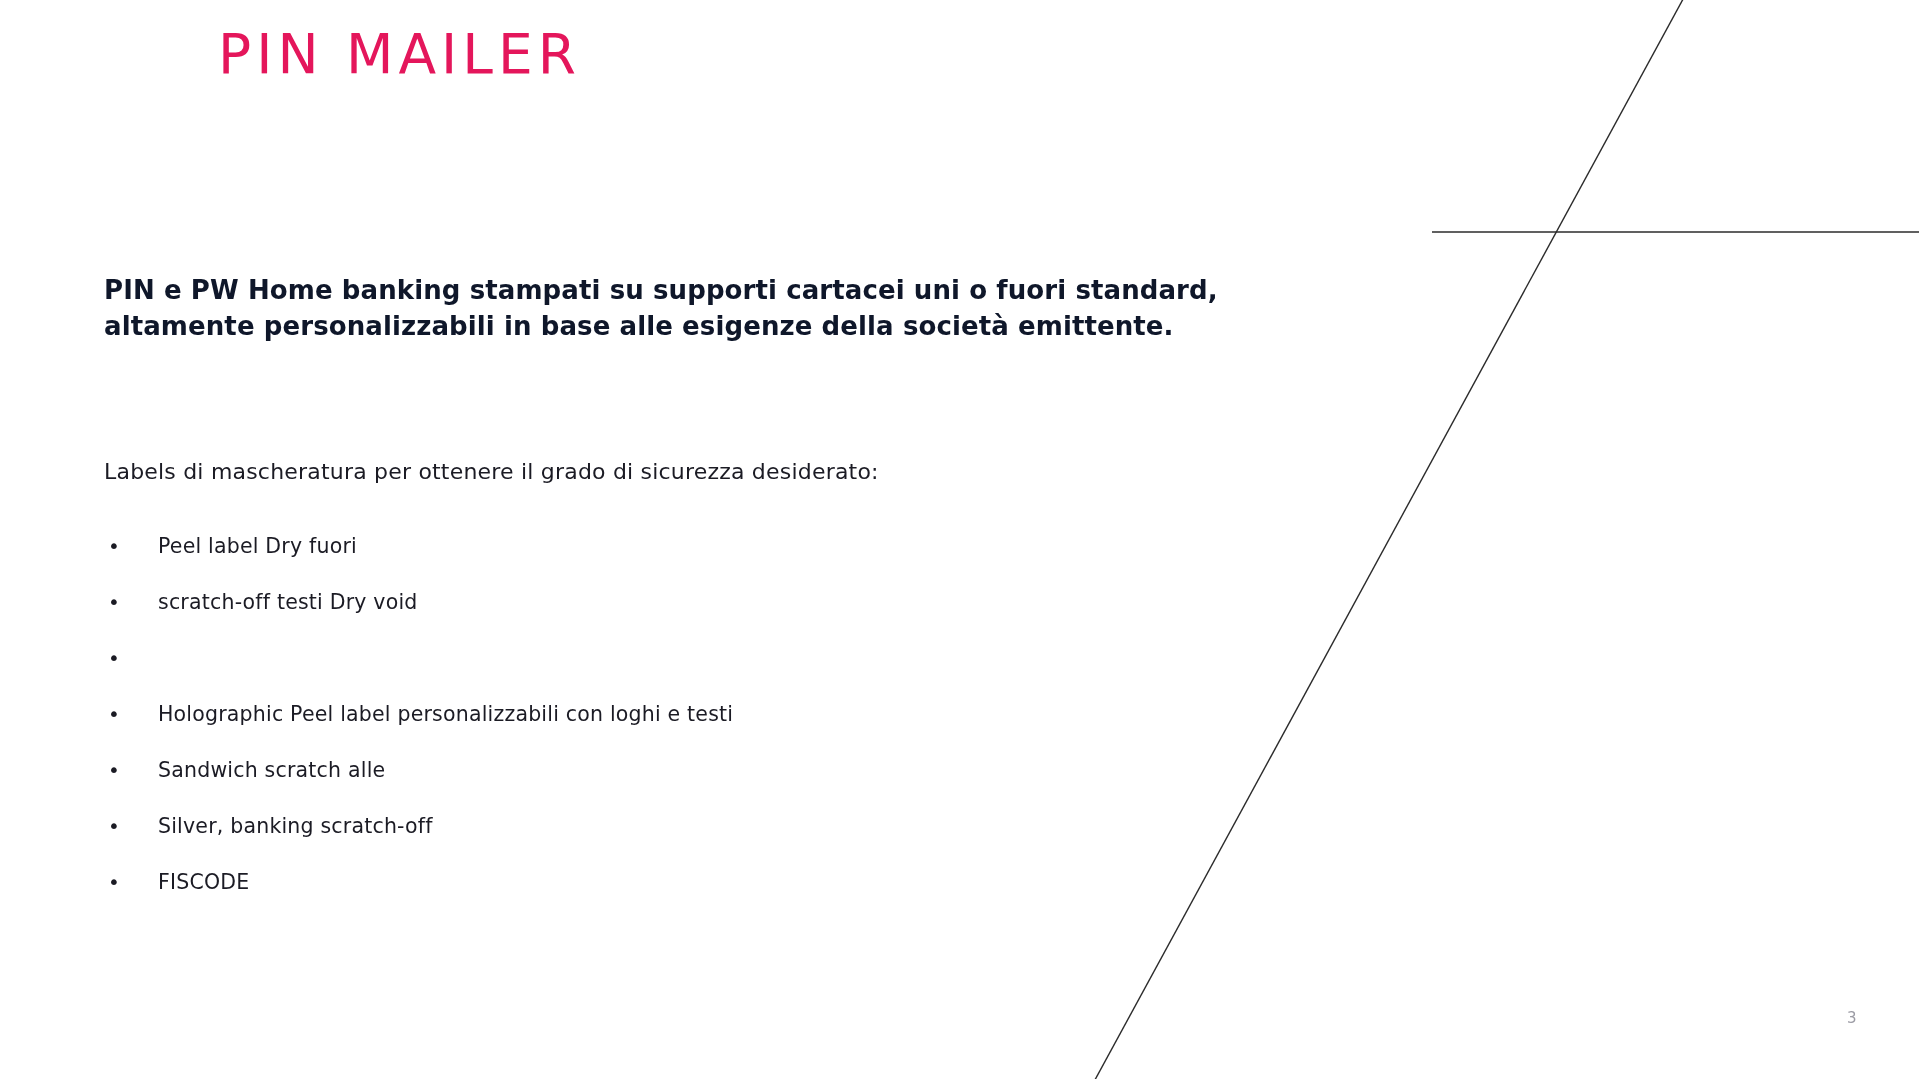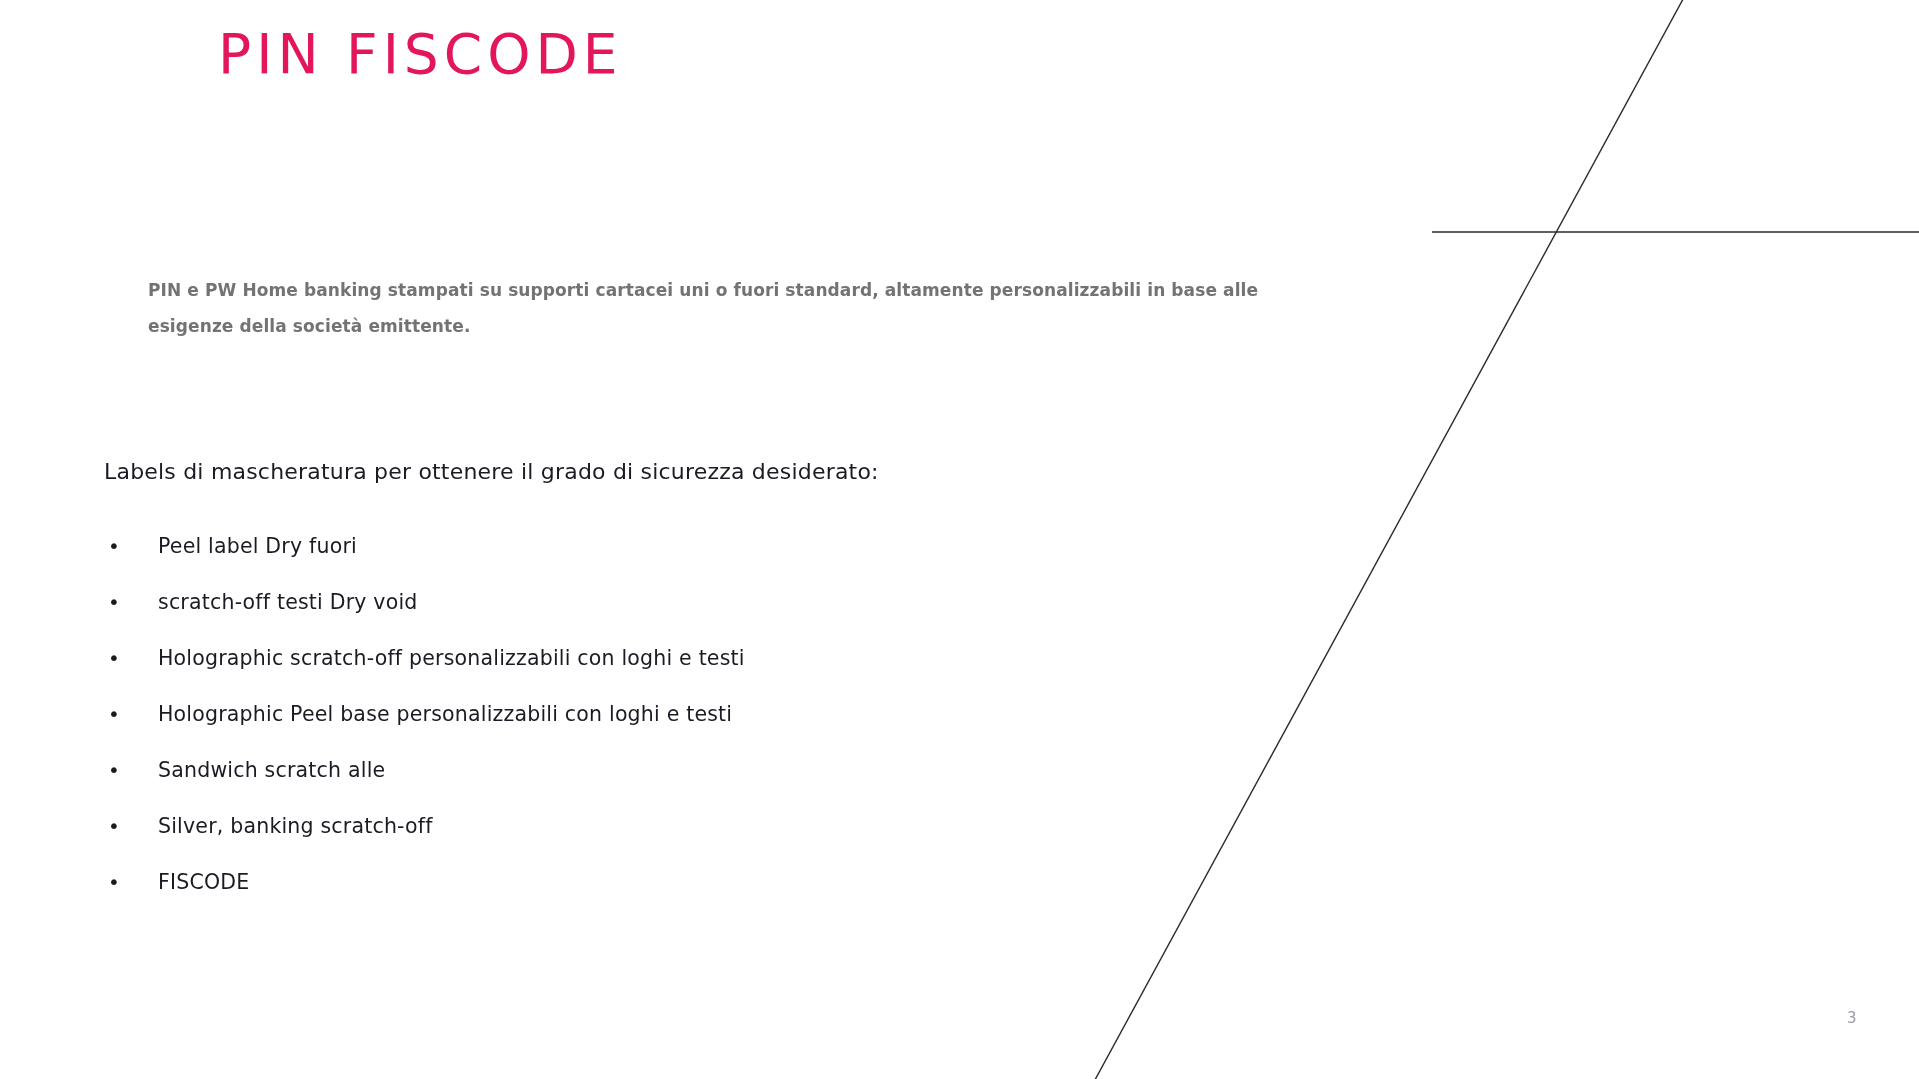--- a/index.html
+++ b/index.html
@@ -42,26 +42,25 @@
     color: #e4165b;
     font-family: "DejaVu Sans", sans-serif;
     white-space: nowrap;
   }
 
   .lead {
     position: absolute;
     left: 104px;
     top: 272px;
     width: 1170px;
-    font-size: 17px;
+    font-size: 26px;
     line-height: 36px;
     font-weight: bold;
-    color: #737373;
+    color: #0f172a;
     letter-spacing: 0.1px;
-    margin-left: 44px;
   }
 
   .subhead {
     position: absolute;
     left: 104px;
     top: 456px;
     width: 1120px;
     font-size: 22px;
     line-height: 32px;
     font-weight: 400;
@@ -109,42 +108,41 @@
 </head>
 <body>
 
 <div class="slide">
 
   <svg class="decor" viewBox="0 0 1919 1079" preserveAspectRatio="none">
     <line x1="1688" y1="-10" x2="1090" y2="1089" stroke="#2b2b2b" stroke-width="1.4"></line>
     <line x1="1432" y1="232" x2="1930" y2="232" stroke="#2b2b2b" stroke-width="1.4"></line>
   </svg>
 
-  <div class="title">PIN FISCODE</div>
+  <div class="title">PIN MAILER</div>
 
   <div class="lead">PIN e PW Home banking  stampati su supporti cartacei uni o fuori standard, altamente personalizzabili in base alle esigenze della società emittente.</div>
 
   <div class="subhead">Labels di mascheratura per ottenere il grado di sicurezza desiderato:</div>
 
   <ul class="bullets">
     <li>
       <span class="dot">•</span>
       <span>Peel label Dry fuori</span>
     </li>
     <li>
       <span class="dot">•</span>
       <span>scratch-off testi Dry void</span>
     </li>
     <li>
       <span class="dot">•</span>
-      <span>Holographic  scratch-off personalizzabili con loghi e testi</span>
     </li>
     <li>
       <span class="dot">•</span>
-      <span>Holographic  Peel base personalizzabili con loghi e testi</span>
+      <span>Holographic  Peel label personalizzabili con loghi e testi</span>
     </li>
     <li>
       <span class="dot">•</span>
       <span>Sandwich scratch alle</span>
     </li>
     <li>
       <span class="dot">•</span>
       <span>Silver, banking scratch-off</span>
     </li>
     <li>

